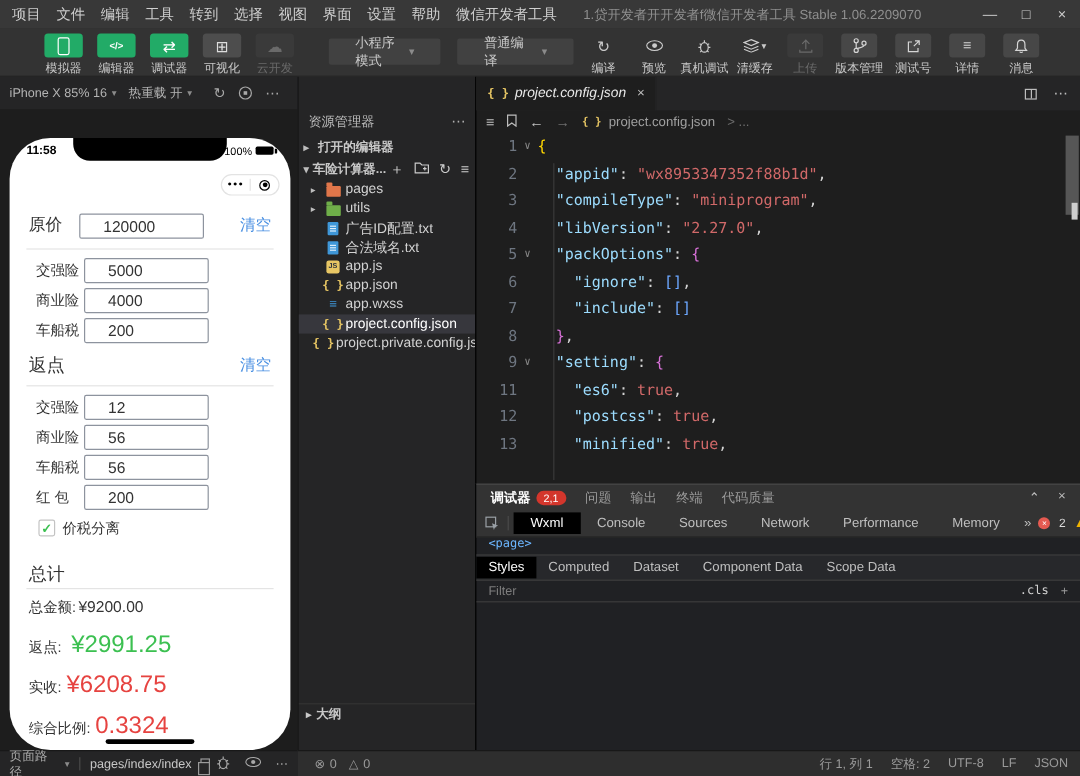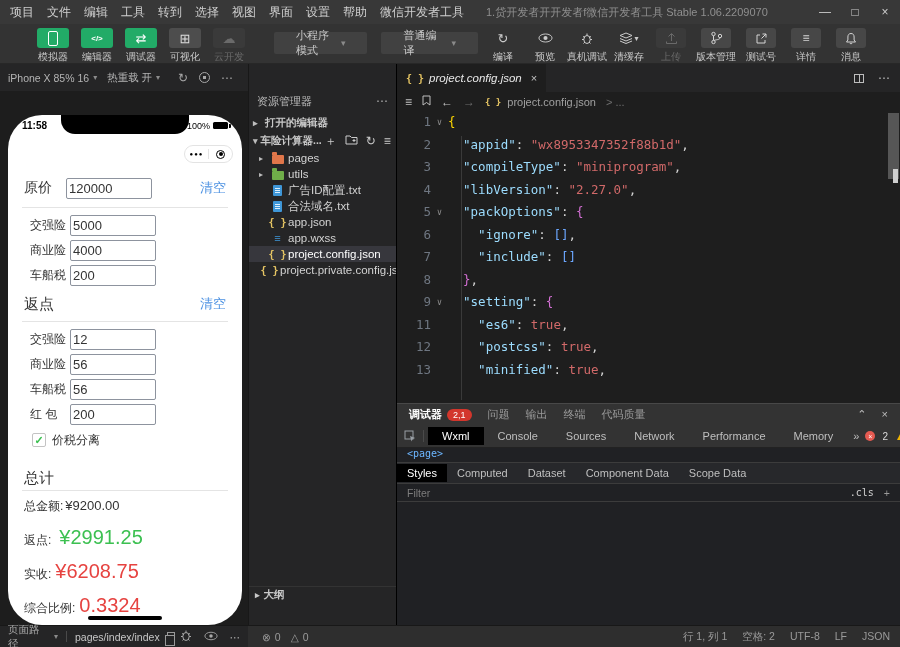--- a/index.html
+++ b/index.html
@@ -68,22 +68,22 @@
              border-radius:9px; display:flex; align-items:center; background:#fff; }
   .cap-dots { flex:1; text-align:center; font-size:6px; letter-spacing:1px; color:#000; }
   .cap-div { width:1px; height:10px; background:#e3e3e3; }
   .cap-target { flex:1; display:flex; justify-content:center; }
   .cap-target i { width:9px; height:9px; border:1.5px solid #000; border-radius:50%; position:relative; }
   .cap-target i::after { content:''; position:absolute; inset:1.5px; background:#000; border-radius:50%; }
 
   .p-form { position:absolute; top:62px; left:0; right:0; padding:0 16px 0 16px; }
   .row-price { display:flex; align-items:center; height:22px; }
   .row-price .plabel { font-size:14px; width:42px; }
-  .pinput { width:86px; height:21px; border:1px solid #8d939e; border-radius:2px; background:#fff;
-            font-size:13px; color:#333; padding:0 2px; display:flex; align-items:center;
+  .pinput { width:104px; height:21px; border:1px solid #8d939e; border-radius:2px; background:#fff;
+            font-size:13px; color:#333; padding:0 19px; display:flex; align-items:center;
             font-family:"Liberation Sans",sans-serif; }
   .clear-link { margin-left:auto; font-size:13px; }
   .hr { border-top:1px solid #e4e4e4; margin:8px -2px 6px -2px; }
   .frow { display:flex; align-items:center; height:22px; margin:3px 0 0 6px; }
   .frow .flabel { font-size:12px; width:40px; color:#333; }
   .sec-head { display:flex; align-items:center; height:18px; margin-top:9px; }
   .sec-head .stitle { font-size:15px; color:#333; }
   .chk-row { display:flex; align-items:center; gap:6px; margin:7px 0 0 8px; height:16px; }
   .chk-box { width:14px; height:14px; border:1px solid #c3c3c3; border-radius:2px; display:flex;
              align-items:center; justify-content:center; color:#3cc051; font-size:11px; font-weight:bold; }
@@ -515,20 +515,27 @@
             <span class="ic-txt"></span>
           </span>
           <span>广告ID配置.txt</span>
         </div>
         <div class="frow-x">
           <span class="noch"></span>
           <span class="fi">
             <span class="ic-txt"></span>
           </span>
           <span>合法域名.txt</span>
+        </div>
+        <div class="frow-x">
+          <span class="noch"></span>
+          <span class="fi">
+            <span class="ic-js">JS</span>
+          </span>
+          <span>app.js</span>
         </div>
         <div class="frow-x">
           <span class="noch"></span>
           <span class="fi">
             <span class="ic-json">{ }</span>
           </span>
           <span>app.json</span>
         </div>
         <div class="frow-x">
           <span class="noch"></span>

